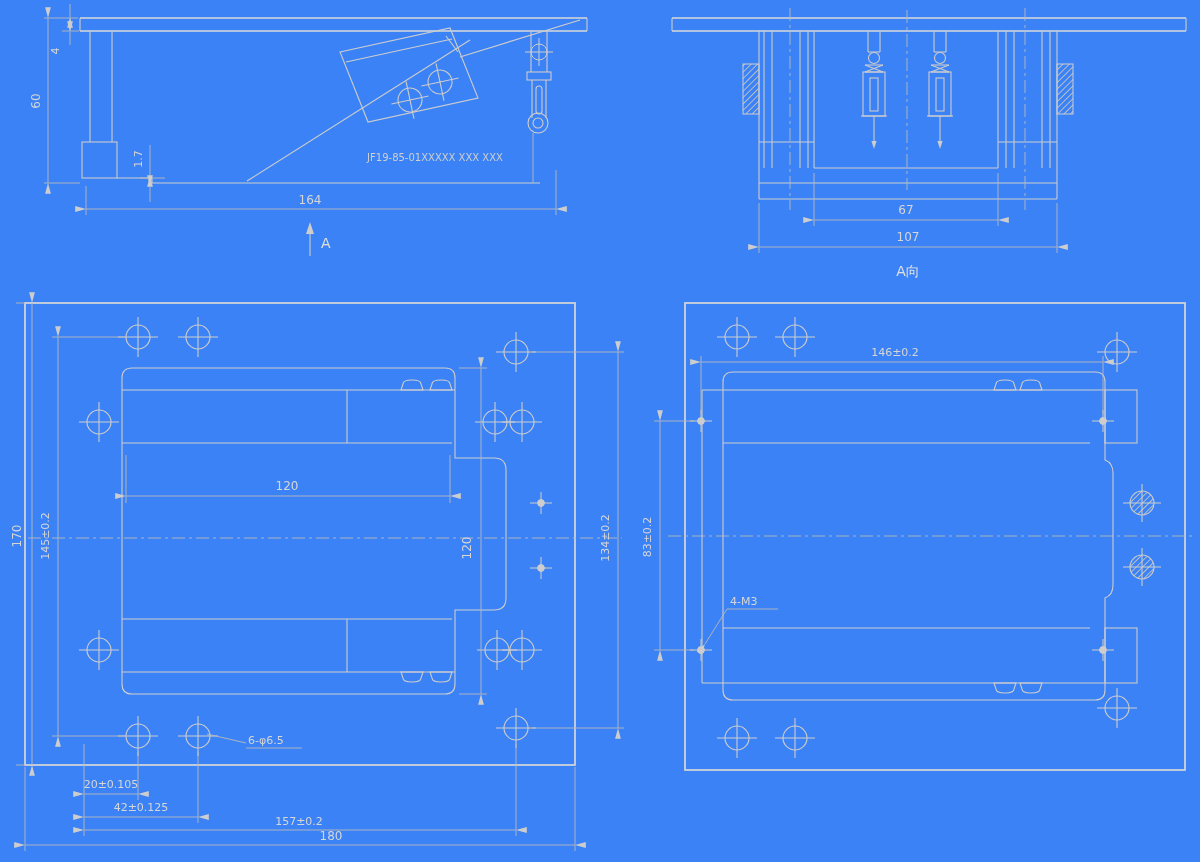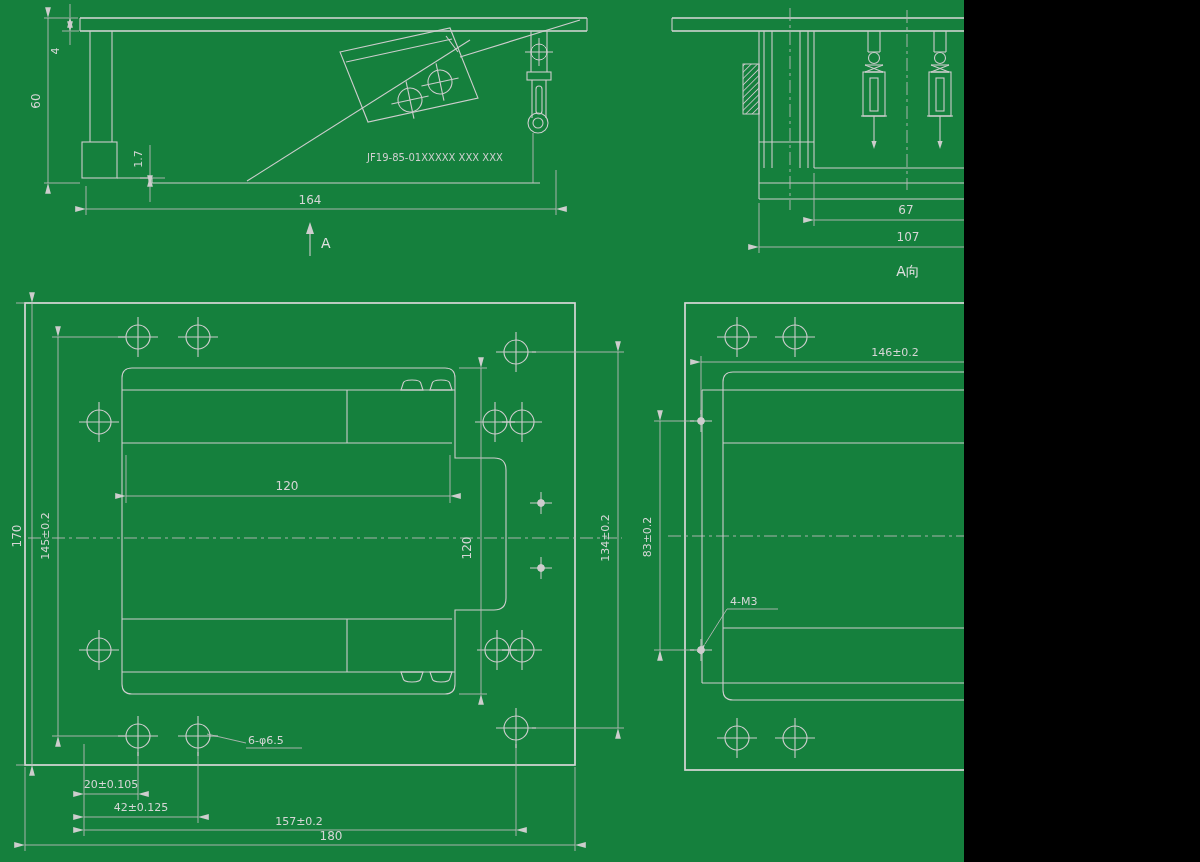--- a/index.html
+++ b/index.html
@@ -1,16 +1,16 @@
 <!DOCTYPE html>
 <html><head>
 <meta charset="utf-8">
 <style>
   html,body{margin:0;padding:0;background:#000;}
-  .stage{width:964px;height:862px;background:#15803d;position:relative;overflow:hidden;}
+  .stage{width:1200px;height:862px;background:#3b82f6;position:relative;overflow:hidden;}
   svg{display:block;}
   .ln{stroke:#cdcdcd;stroke-width:1.1;fill:none;}
   .thick{stroke:#d8d8d8;stroke-width:1.7;fill:none;}
   .thin{stroke:#b9b9b9;stroke-width:0.9;fill:none;}
   .cl{stroke:#b9b9b9;stroke-width:0.9;fill:none;stroke-dasharray:13 4 3 4;}
   .t{fill:#d6d6d6;font-family:"DejaVu Sans",sans-serif;font-size:12px;}
   .ts{fill:#d6d6d6;font-family:"DejaVu Sans",sans-serif;font-size:11px;}
   .tp{fill:#cfcfcf;font-family:"DejaVu Sans",sans-serif;font-size:10px;}
   .tb{fill:#e0e0e0;font-family:"DejaVu Sans",sans-serif;font-size:14px;}
 </style>

